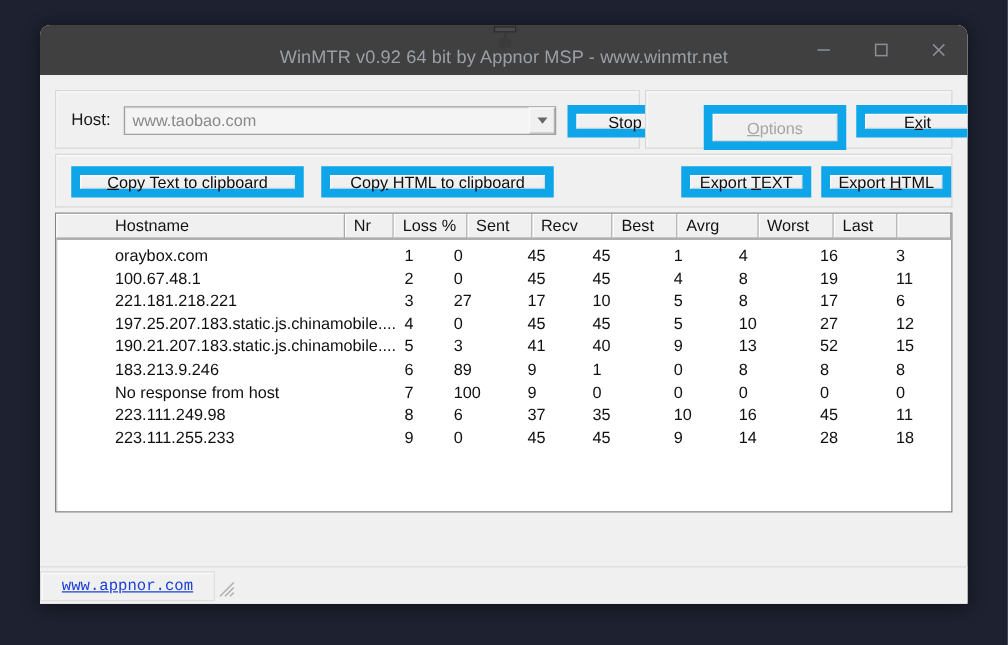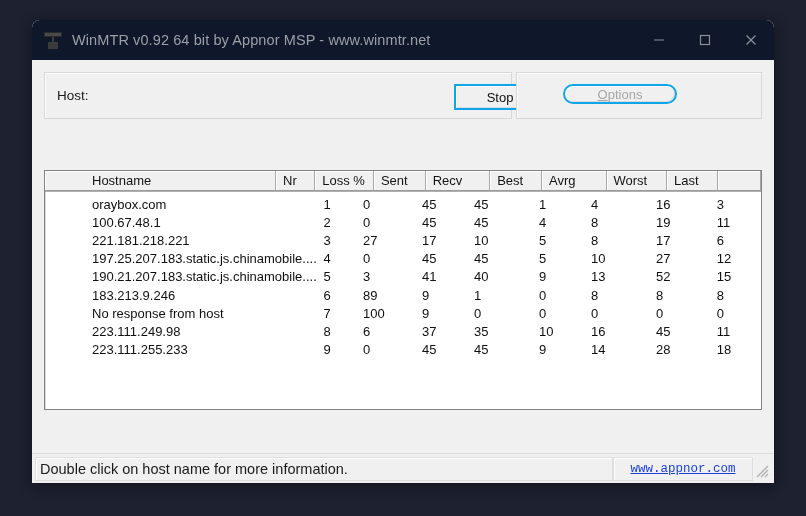--- a/index.html
+++ b/index.html
@@ -24,23 +24,24 @@
     background: #f0f0f0;
     border-radius: 8px 8px 0 0;
     box-shadow: 0 2px 14px rgba(0,0,0,.45);
     overflow: hidden;
   }
 
   
   #titlebar {
     position: relative;
     height: 40px;
-    background: #0f172a;
+    background: #404040;
     display: flex;
     align-items: center;
+    flex-direction: column;
   }
   #app-icon {
     width: 18px; height: 18px;
     margin-left: 12px; margin-right: 10px;
     position: relative;
     flex: none;
   }
   #app-icon .bar {
     position: absolute; left: 0; top: 1px;
     width: 18px; height: 5px;
@@ -126,33 +127,33 @@
     border-right: 4px solid transparent;
     border-top: 5px solid #666;
   }
   #stop-btn {
     position: absolute; left: 409px; top: 11px;
     width: 92px; height: 26px;
   }
 
   
   #opt-group { left: 484px; top: 12px; width: 246px; height: 47px; }
-  #options-btn { position: absolute; left: 46px; top: 11px; width: 114px; height: 20px; border-radius: 13px; }
+  #options-btn { position: absolute; left: 46px; top: 11px; width: 114px; height: 36px; }
   #exit-btn    { position: absolute; left: 168px; top: 11px; width: 98px; height: 26px; }
 
   
   #copy-group { left: 12px; top: 63px; width: 718px; height: 43px; }
   #copytext-btn { position: absolute; left: 12px; top: 9px; width: 186px; height: 25px; }
   #copyhtml-btn { position: absolute; left: 212px; top: 9px; width: 186px; height: 25px; }
   #exporttext-btn { position: absolute; left: 500px; top: 9px; width: 104px; height: 25px; }
   #exporthtml-btn { position: absolute; left: 612px; top: 9px; width: 104px; height: 25px; }
 
   .btn {
     background: #f0f0f0;
-    border: 2px solid #0ea5e9;
+    border: 7px solid #0ea5e9;
     box-shadow: inset 1px 1px 0 #ffffff, inset -1px -1px 0 #dcdcdc;
     font-family: "Liberation Sans", sans-serif;
     font-size: 13px;
     color: #0d0d0d;
     display: flex; align-items: center; justify-content: center;
     white-space: nowrap;
     cursor: default;
   }
   .btn.disabled { color: #a6a6a6; }
   .btn u { text-decoration: underline; }
@@ -289,29 +290,52 @@
               <line x1="10.5" y1="1.5" x2="1.5" y2="10.5" stroke="#8a8f98" stroke-width="1.2"></line>
             </svg>
         </div>
       </div>
     </div>
 
     <div id="client">
 
       <div class="group" id="host-group">
         <div id="host-label">Host:</div>
+        <div id="host-combo">
+          <div id="host-value" title="www.taobao.com">www.taobao.com</div>
+          <div id="host-arrow">
+              <span class="tri-down"></span>
+            </div>
+        </div>
         <div class="btn" id="stop-btn">Stop</div>
       </div>
 
       <div class="group" id="opt-group">
         <div class="btn disabled" id="options-btn">
             <span><u>O</u>ptions</span>
           </div>
-      </div>
-
+        <div class="btn" id="exit-btn">
+            <span>E<u>x</u>it</span>
+          </div>
+      </div>
+
+      <div class="group" id="copy-group">
+        <div class="btn" id="copytext-btn">
+            <span><u>C</u>opy Text to clipboard</span>
+          </div>
+        <div class="btn" id="copyhtml-btn">
+            <span>Cop<u>y</u> HTML to clipboard</span>
+          </div>
+        <div class="btn" id="exporttext-btn">
+            <span>Export <u>T</u>EXT</span>
+          </div>
+        <div class="btn" id="exporthtml-btn">
+            <span>Export <u>H</u>TML</span>
+          </div>
+      </div>
 
       <div id="listview">
         <div id="lv-header">
           <div class="hcell c-host">Hostname</div>
           <div class="hcell c-nr">Nr</div>
           <div class="hcell c-loss">Loss %</div>
           <div class="hcell c-sent">Sent</div>
           <div class="hcell c-recv">Recv</div>
           <div class="hcell c-best">Best</div>
           <div class="hcell c-avrg">Avrg</div>
@@ -416,23 +440,20 @@
               <div class="cell num c-recv">45</div>
               <div class="cell num c-best">9</div>
               <div class="cell num c-avrg">14</div>
               <div class="cell num c-worst">28</div>
               <div class="cell num c-last">18</div>
             </div>
           </div>
       </div>
 
       <div id="statusbar">
-        <div id="status-pane">
-          <span id="status-text">Double click on host name for more information.</span>
-        </div>
         <div id="link-pane">
           <span id="appnor-link">www.appnor.com</span>
         </div>
         <div id="grip">
           <svg width="16" height="16" viewBox="0 0 16 16" style="position:absolute;left:0;top:8px">
             <line x1="11" y1="14" x2="14" y2="11" stroke="#b0b0b0" stroke-width="1.3"></line>
             <line x1="7" y1="14" x2="14" y2="7" stroke="#b0b0b0" stroke-width="1.3"></line>
             <line x1="3" y1="14" x2="14" y2="3" stroke="#b0b0b0" stroke-width="1.3"></line>
           </svg>
         </div>

